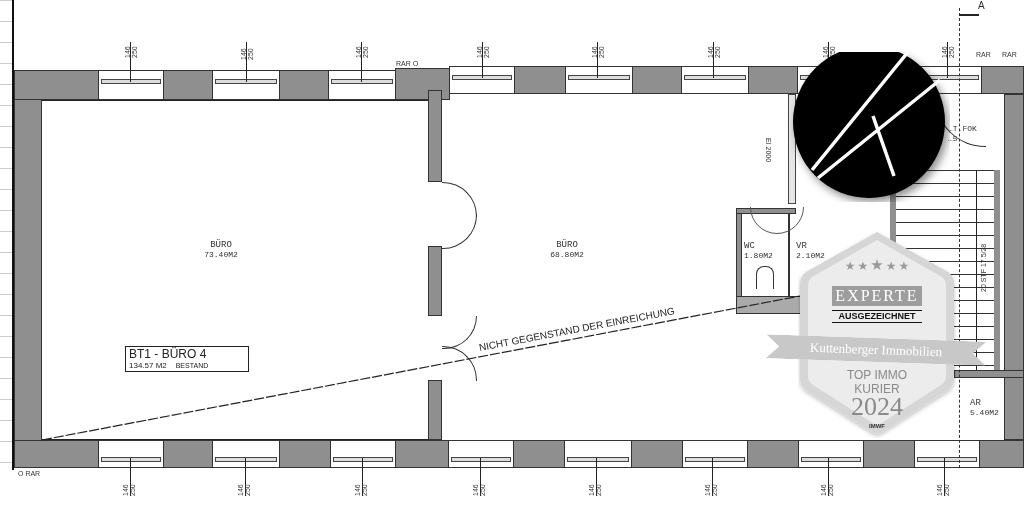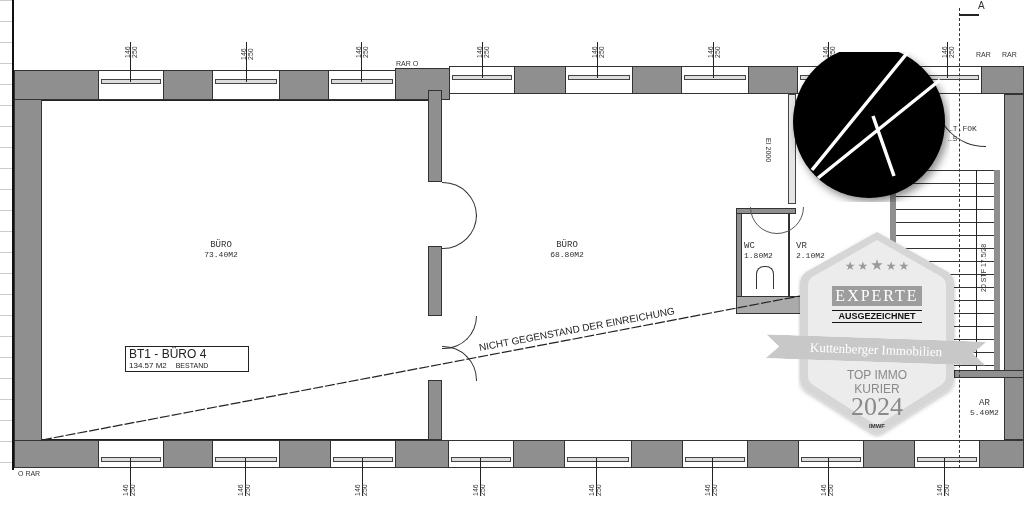--- a/index.html
+++ b/index.html
@@ -138,21 +138,21 @@
     <div style="font-size:8px">68.80M2</div>
   </div>
   <div class="room-label" style="left:744px;top:241px;text-align:left;">
     <div>WC</div>
     <div style="font-size:8px">1.80M2</div>
   </div>
   <div class="room-label" style="left:796px;top:241px;text-align:left;">
     <div>VR</div>
     <div style="font-size:8px">2.10M2</div>
   </div>
-  <div class="room-label" style="left:970px;top:398px;text-align:center;">
+  <div class="room-label" style="left:970px;top:398px;text-align:left;">
     <div>AR</div>
     <div style="font-size:8px">5.40M2</div>
   </div>
   <div class="room-label" style="left:948px;top:124px;text-align:left;font-size:8px;">
     <div>…T.FOK</div>
     <div>…5</div>
   </div>
 
   <div class="titlebox" style="left:125px;top:346px;width:116px;">
     <div style="font-size:12px;line-height:13px;">BT1 - BÜRO 4</div>

